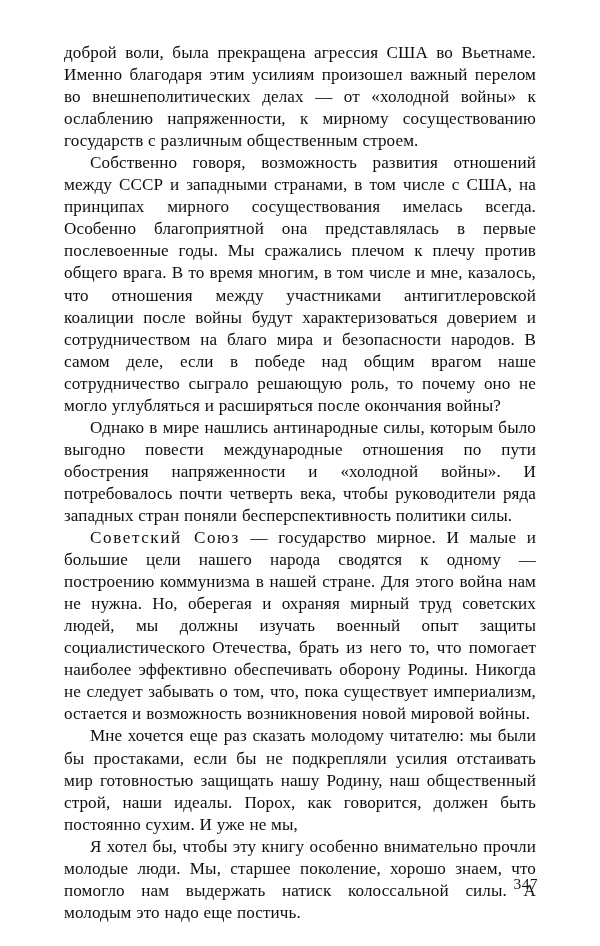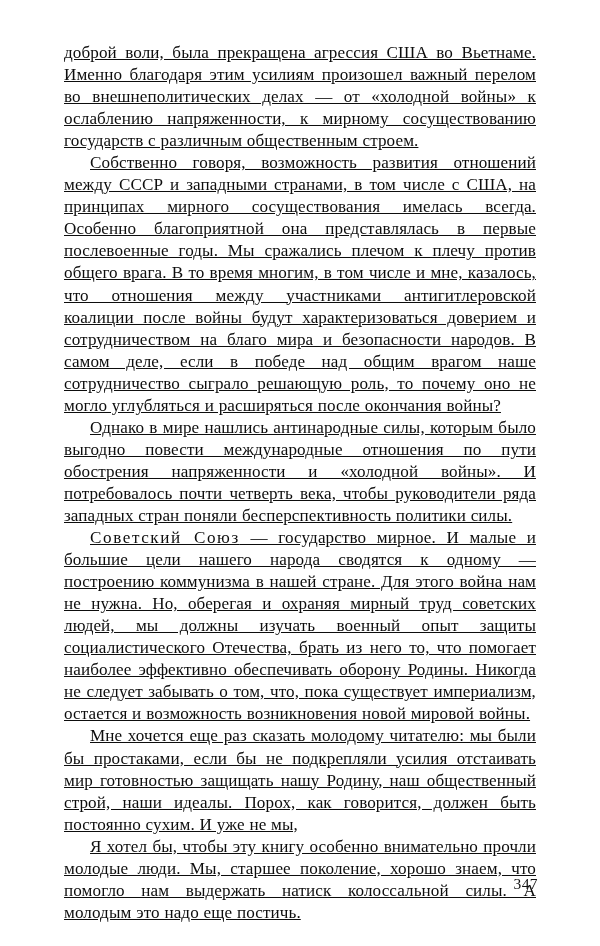--- a/index.html
+++ b/index.html
@@ -34,21 +34,20 @@
     margin: 0;
     text-align: justify;
     text-align-last: left;
     text-indent: 26px;
     font-size: 17.1px;
     line-height: 22.05px;
     letter-spacing: 0.1px;
     word-spacing: 0.4px;
     color: #0d0d0d;
     font-weight: 400;
-    text-decoration: underline;
     -webkit-font-smoothing: none;
   }
 
   
   .para.continuation {
     text-indent: 0;
   }
 
   .para .spaced {
     letter-spacing: 1.6px;

